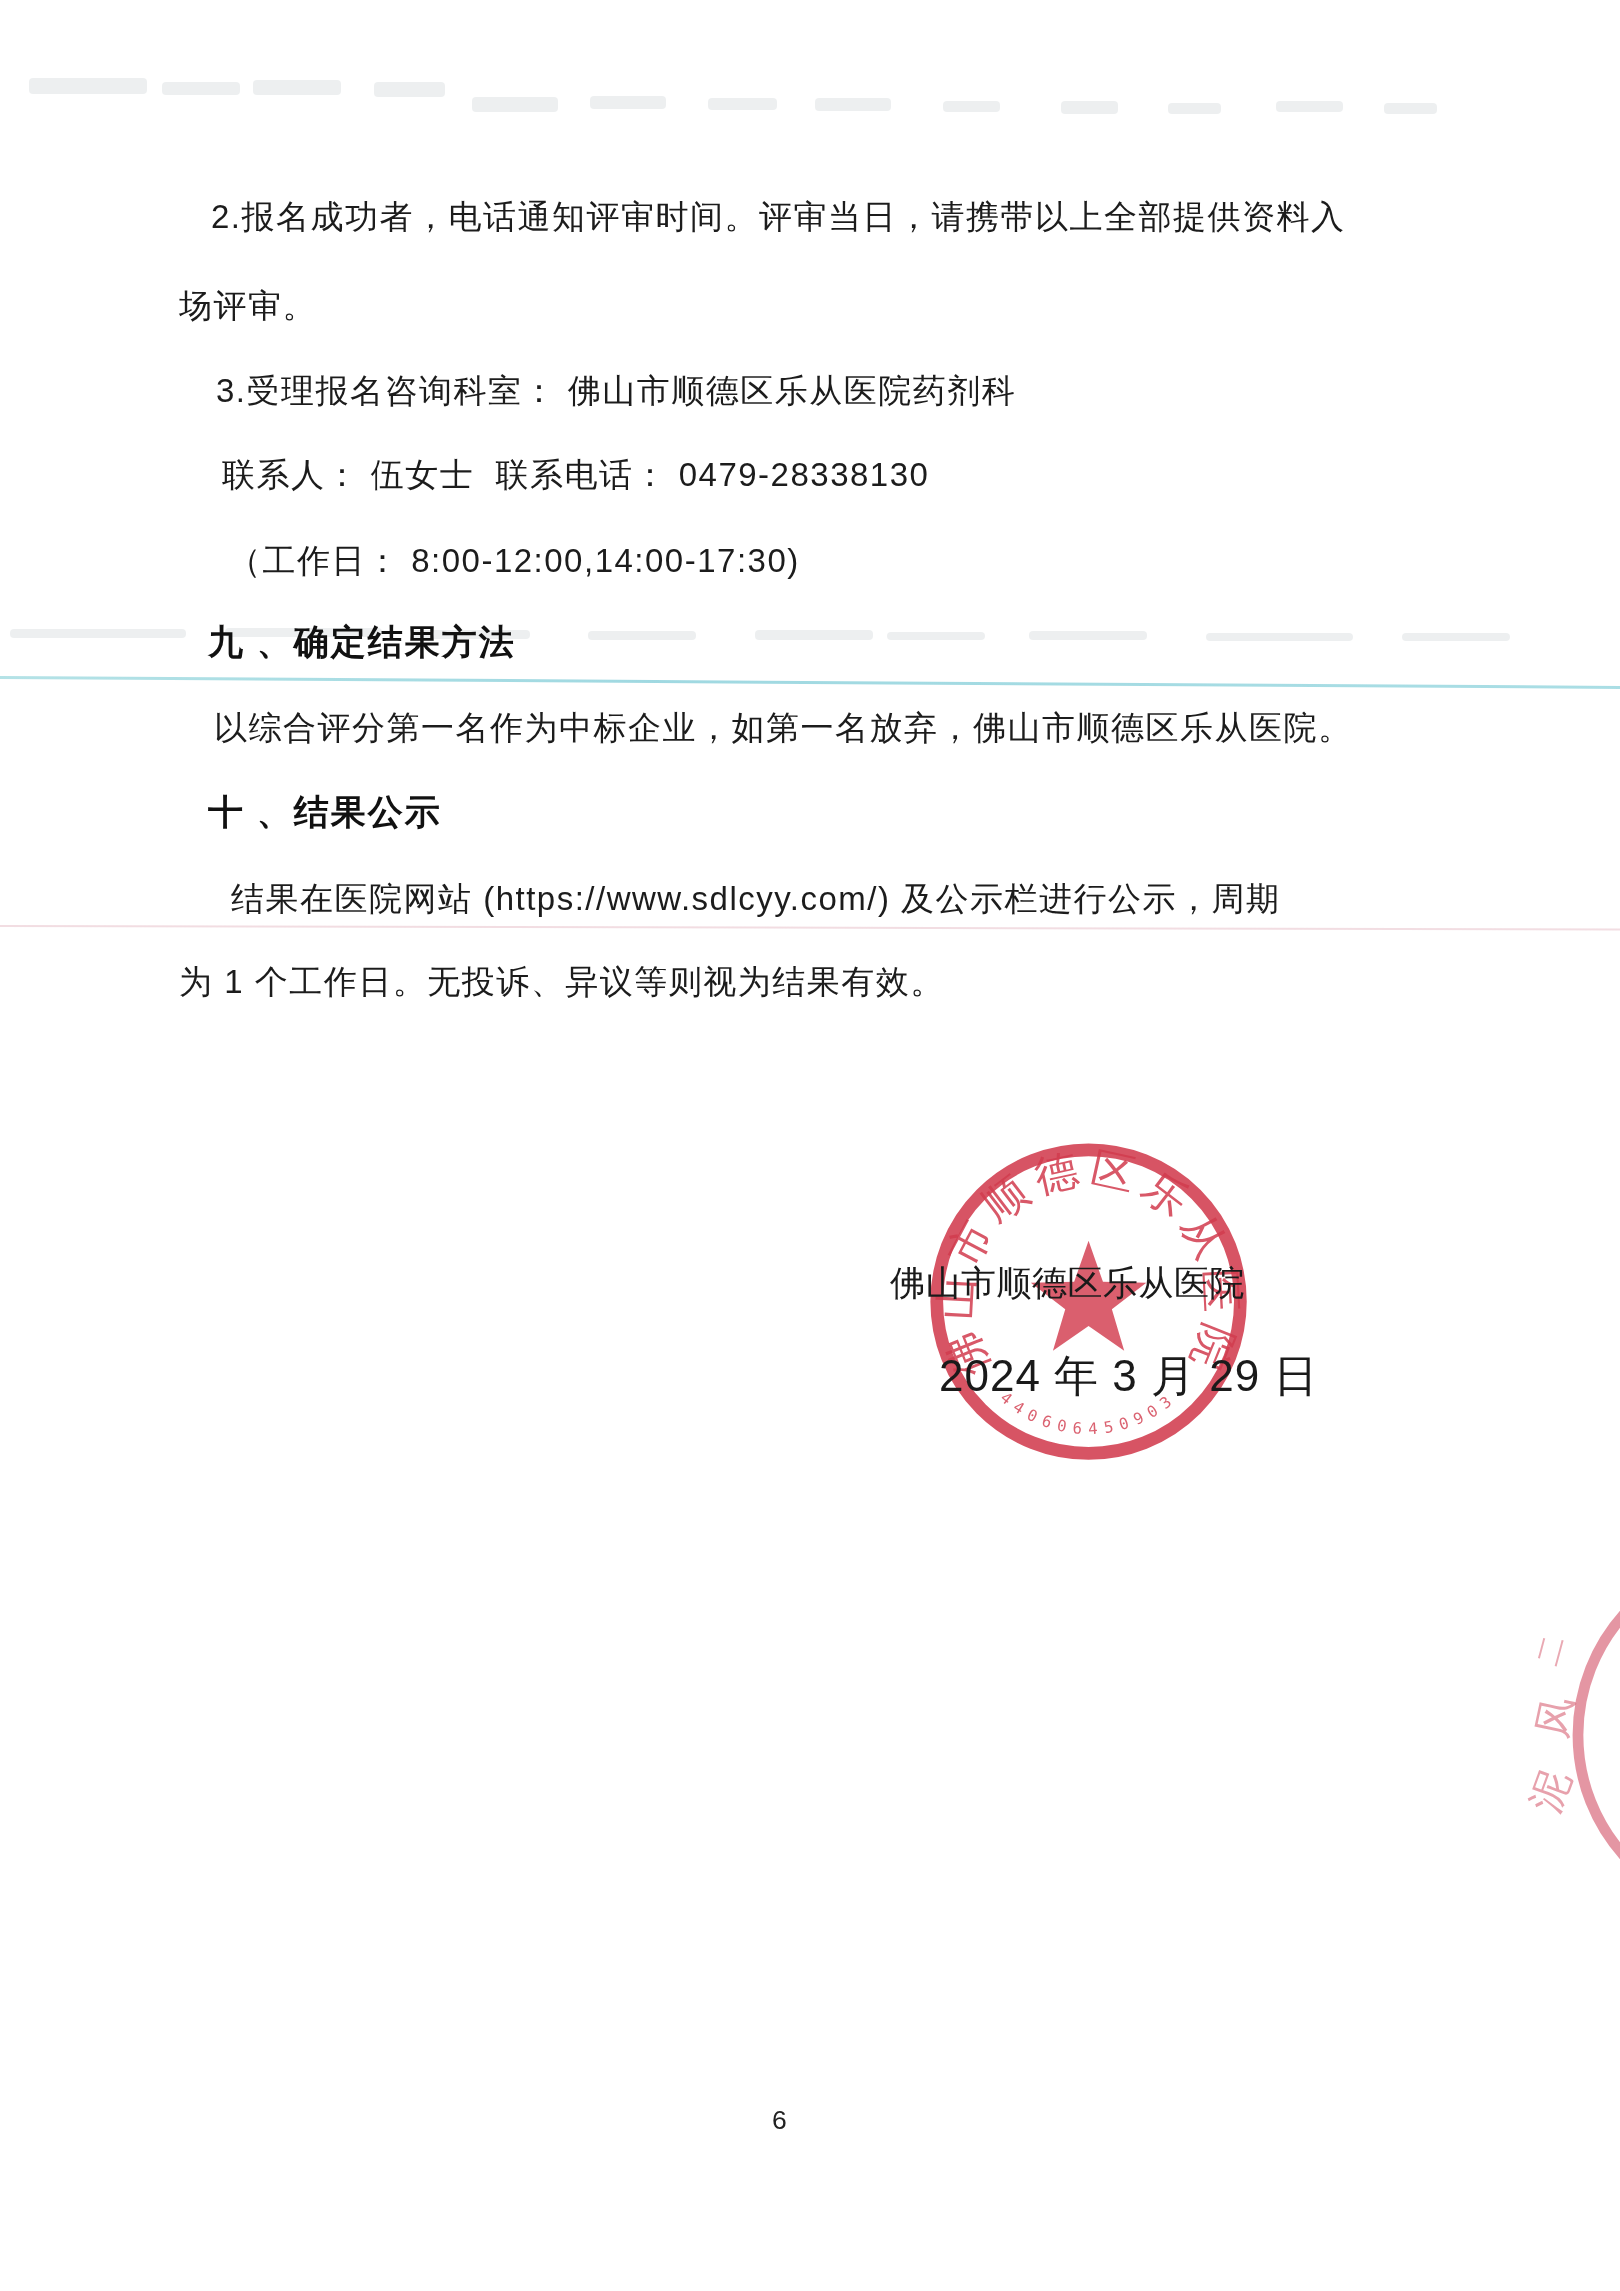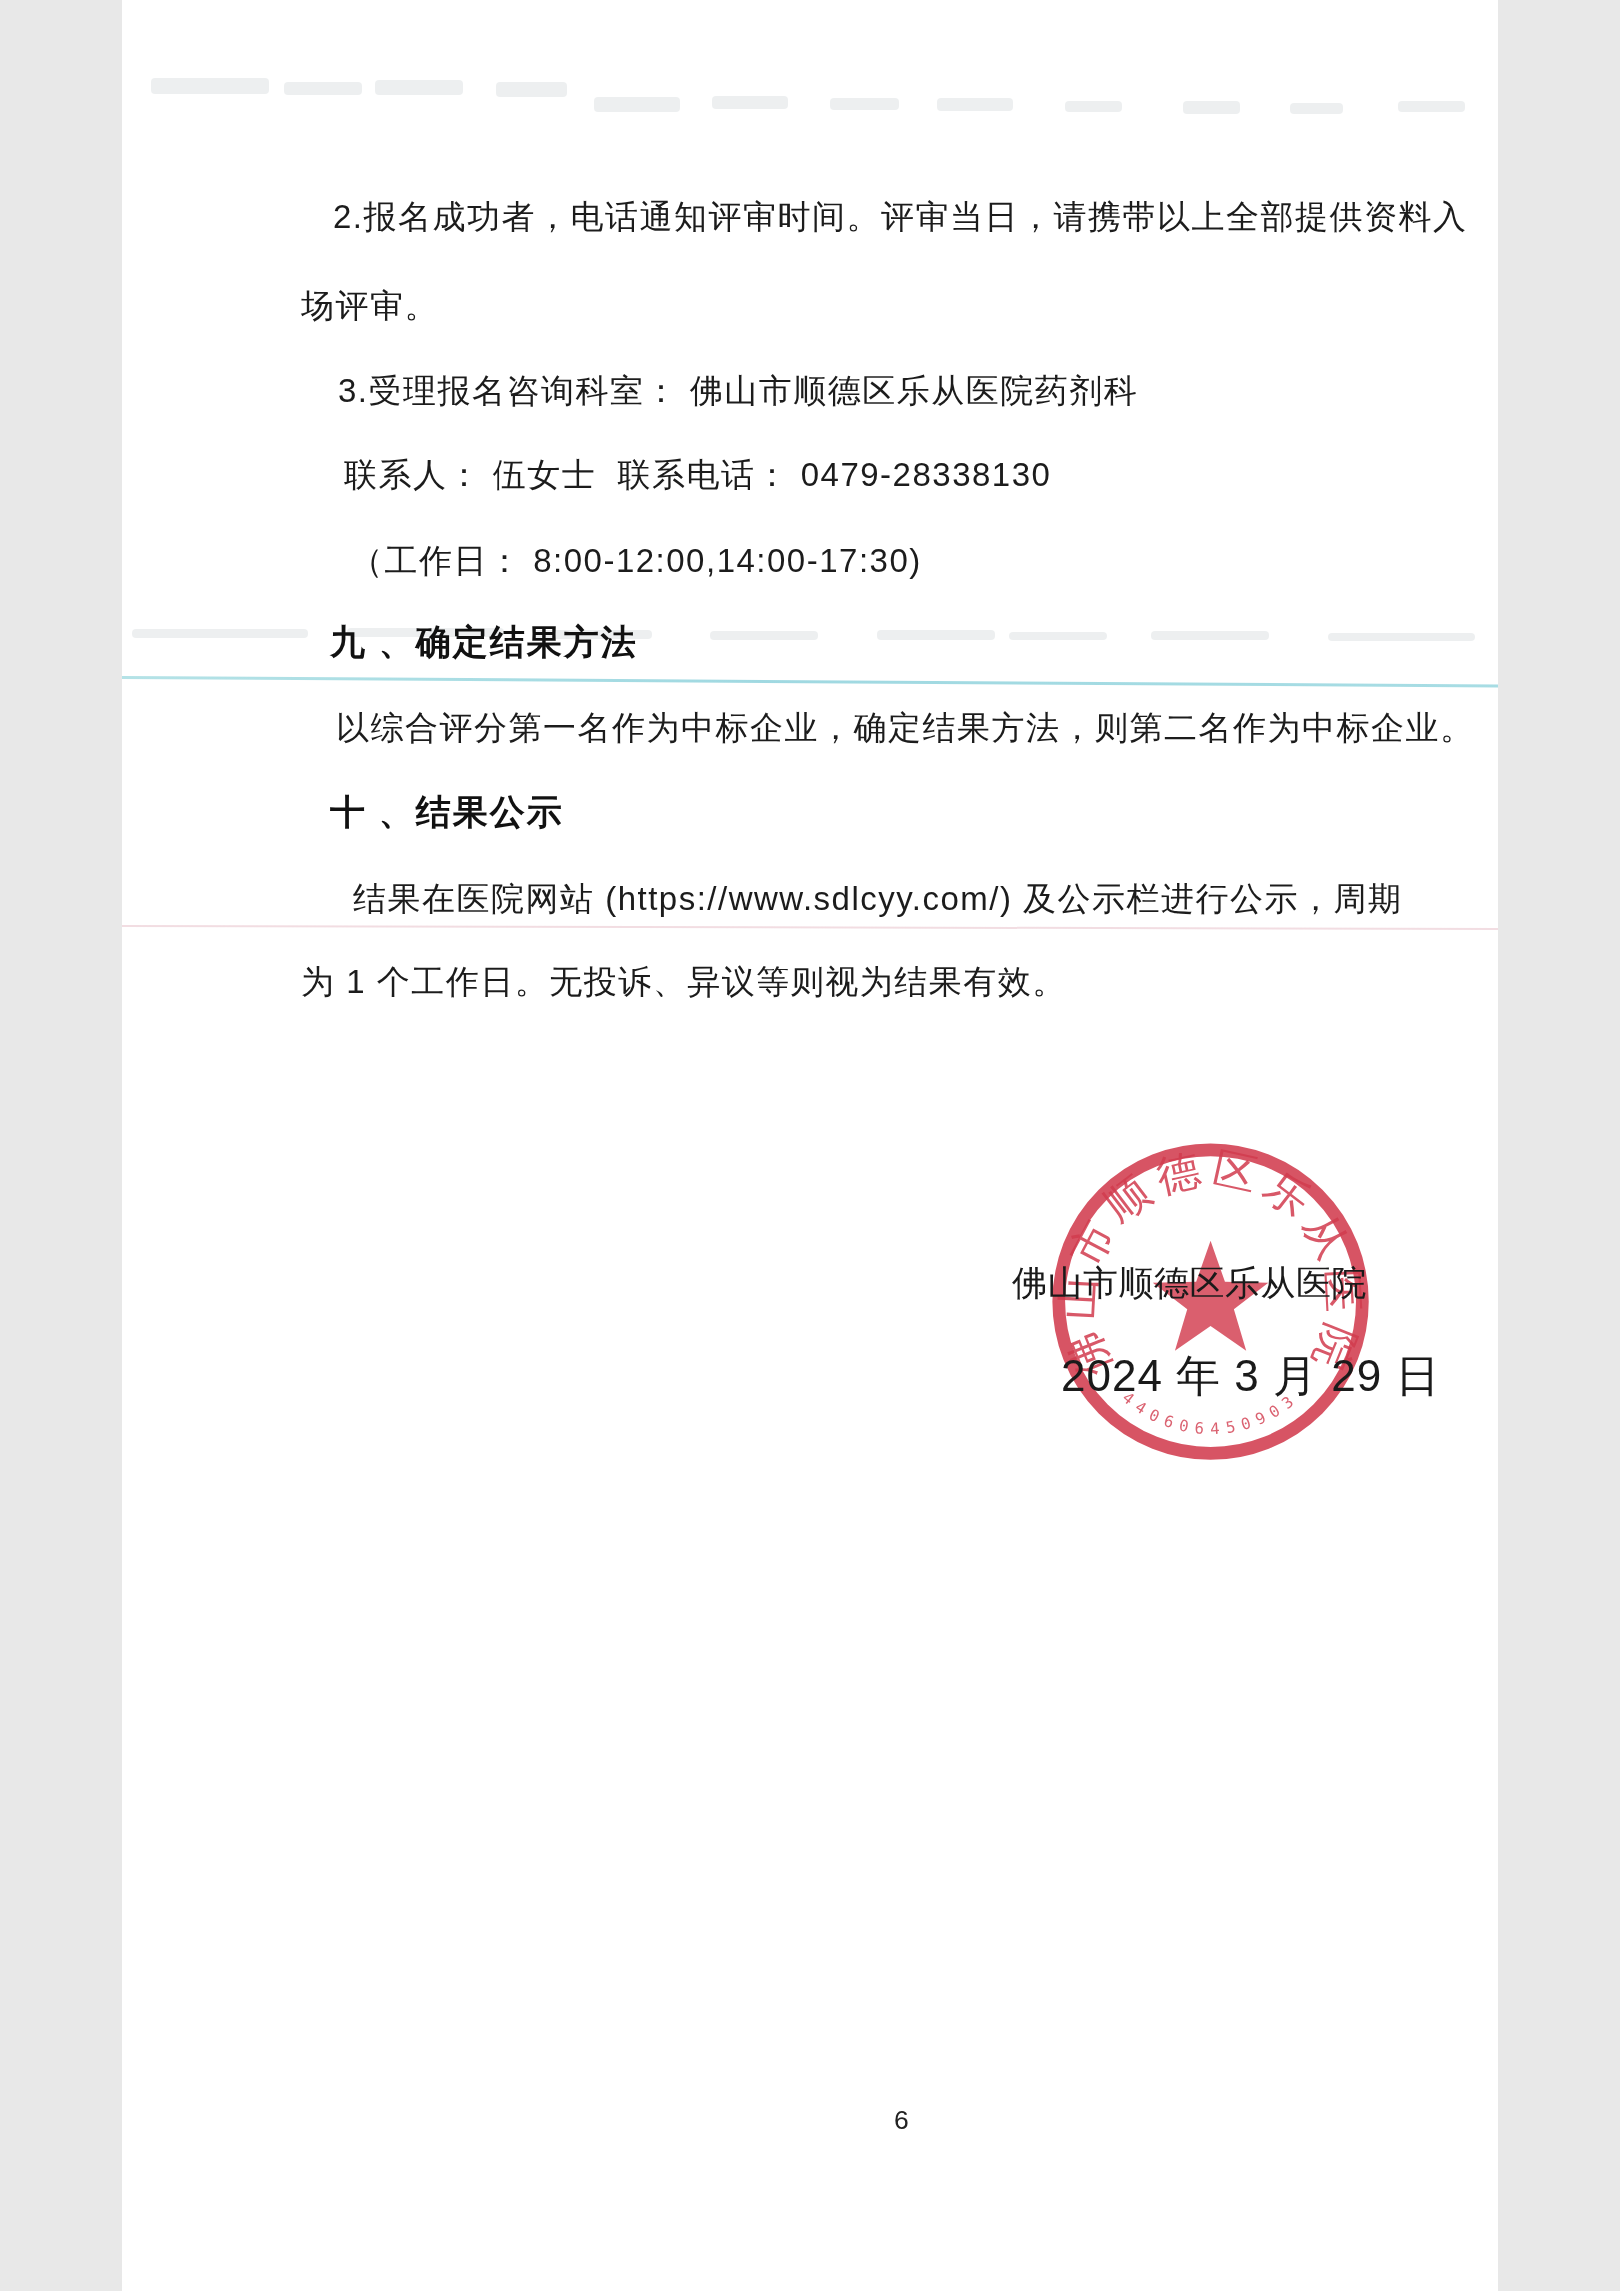--- a/index.html
+++ b/index.html
@@ -1,18 +1,18 @@
 <!DOCTYPE html>
 <html><head>
 <meta charset="utf-8">
 <style>
   html,body{margin:0;padding:0;background:#e8e8e8;}
   .page{
     position:relative;
-    width:1376px;height:2292px;
+    width:1620px;height:2292px;
     margin:0 auto;
     background:#ffffff;
     overflow:hidden;
     font-family:"Liberation Sans","DejaVu Sans",sans-serif;
     color:#1e1e1e;
   }
   .tline{
     position:absolute;
     font-size:33px;
     line-height:1.25;
@@ -97,21 +97,21 @@
   <div class="smudge" style="left:1402px;top:633px;width:108px;height:7.8px"></div>
 
   <div class="tline" style="left:211px;top:196px">2.报名成功者，电话通知评审时间。评审当日，请携带以上全部提供资料入</div>
   <div class="tline" style="left:179px;top:285px">场评审。</div>
   <div class="tline" style="left:216px;top:370px">3.受理报名咨询科室： 佛山市顺德区乐从医院药剂科</div>
   <div class="tline" style="left:222px;top:454px">联系人： 伍女士  联系电话： 0479-28338130</div>
   <div class="tline" style="left:228px;top:540px">（工作日： 8:00-12:00,14:00-17:30)</div>
 
   <div class="tline heading" style="left:176px;top:620px">九 、确定结果方法</div>
   <div class="scan-line-cyan"></div>
-  <div class="tline" style="left:214px;top:707px">以综合评分第一名作为中标企业，确定结果方法，则第二名作为中标企业。</div>
+  <div class="tline" style="left:214px;top:707px">以综合评分第一名作为中标企业，如第一名放弃，佛山市顺德区乐从医院。</div>
 
   <div class="tline heading" style="left:176px;top:790px">十 、结果公示</div>
   <div class="tline" style="left:231px;top:878px">结果在医院网站 (https://www.sdlcyy.com/) 及公示栏进行公示，周期</div>
   <div class="scan-line-pink"></div>
   <div class="tline" style="left:179px;top:961px">为 1 个工作日。无投诉、异议等则视为结果有效。</div>
 
   <svg class="seal-svg" width="333" height="348" viewBox="0 0 340 355">
     <defs>
       <path id="ringTextPath" d="M 73.8 248.5 A 120 120 0 1 1 260.2 248.5" fill="none"></path>
       <path id="codePath" d="M 53.7 246.6 A 135 135 0 0 0 280.3 246.6" fill="none"></path>

